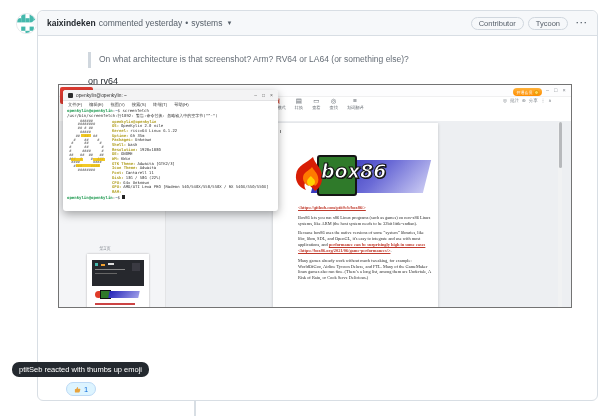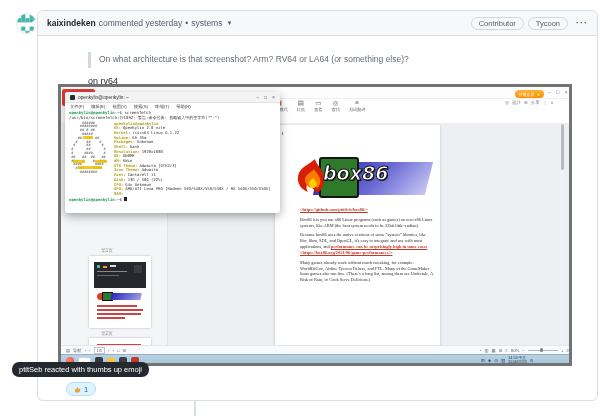--- a/index.html
+++ b/index.html
@@ -23,22 +23,22 @@
   .kebab{color:#57606a;font-size:9px;font-weight:bold;letter-spacing:1px;margin-left:4px;}
   .quote{position:absolute;left:50px;top:41px;width:530px;border-left:3px solid #d0d7de;
          padding:2px 0 2px 8px;color:#656d76;font-size:8.5px;line-height:1.4;}
   .comment-text{position:absolute;left:50px;top:65px;font-size:9px;color:#24292f;}
   .reaction{position:absolute;left:66px;top:382px;height:14px;display:flex;align-items:center;gap:3px;
             background:#ddf4ff;border:1px solid #bcd9f5;border-radius:8px;padding:0 7px;font-size:7.5px;color:#0969da;}
   .tooltip{position:absolute;left:12px;top:362px;background:#24292f;color:#fff;font-size:7.5px;
            padding:3px 7px;border-radius:7px;z-index:60;white-space:nowrap;}
   .timeline-stub{position:absolute;left:194px;top:401px;width:2px;height:15px;background:#d8dee4;}
   
-  .shot{position:absolute;left:58px;top:84px;width:514px;height:282px;background:#fff;
-        border:3px solid #737373;overflow:hidden;font-family:"Liberation Sans",sans-serif;}
+  .shot{position:absolute;left:58px;top:84px;width:514px;height:224px;background:#fff;
+        border:1px solid #737373;overflow:hidden;font-family:"Liberation Sans",sans-serif;}
   .app-titlebar{position:absolute;left:0;top:0;width:100%;height:12px;background:#fdfdfe;border-bottom:1px solid #f0f0f1;}
   .red-tab{position:absolute;left:1px;top:2px;width:33px;height:17px;background:#e23c32;border-radius:2px;z-index:1;}
   .vip-pill{position:absolute;left:454px;top:3px;width:29px;height:8px;border-radius:4px;
             background:linear-gradient(#ffb23a,#ff8e00);color:#fff;font-size:4px;display:flex;
             align-items:center;justify-content:center;gap:1px;z-index:2;}
   .vip-dot{width:5px;height:5px;border-radius:50%;background:#ffd35c;border:0.5px solid #e89a00;}
   .win-controls{position:absolute;left:487px;top:2px;display:flex;gap:5px;font-size:5.5px;color:#868b90;z-index:2;}
   .mini-actions{position:absolute;left:444px;top:13px;display:flex;align-items:center;gap:3px;
                 font-size:4.5px;color:#6e757c;z-index:2;}
   .doc-toolbar{position:absolute;left:210px;top:13px;display:flex;gap:9px;z-index:2;}

